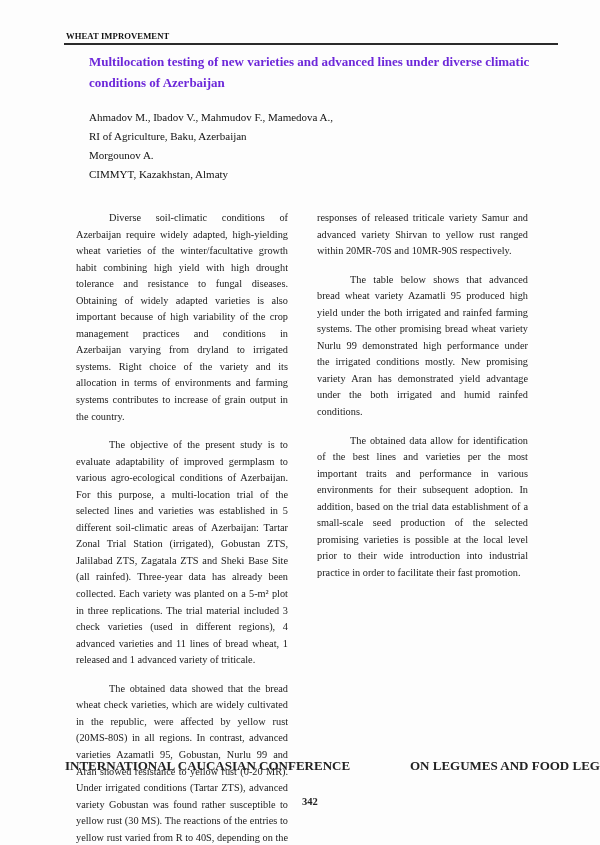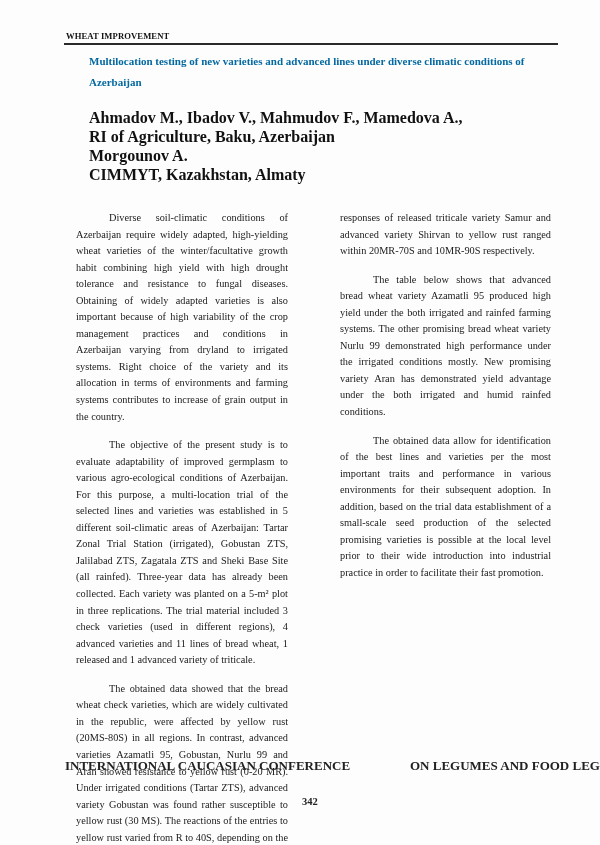--- a/index.html
+++ b/index.html
@@ -30,45 +30,45 @@
       top: 43px;
       width: 494px;
       height: 2px;
       background: #2a2a2a;
     }
     .title {
       position: absolute;
       left: 89px;
       top: 51px;
       width: 480px;
-      font-size: 11px;
+      font-size: 13px;
       font-weight: bold;
       line-height: 21px;
-      color: #0369a1;
+      color: #6d28d9;
     }
     .authors {
       position: absolute;
       left: 89px;
       top: 108px;
-      font-size: 16px;
-      font-weight: bold;
+      font-size: 11px;
+      font-weight: normal;
       line-height: 19px;
       color: #111;
     }
     .authors div { white-space: nowrap; }
     .col {
       position: absolute;
       top: 198px;
       font-size: 10.3px;
       line-height: 16.55px;
       text-align: justify;
       color: #1a1a1a;
     }
     .col-left { left: 64px; width: 236px; }
-    .col-right { left: 328px; width: 235px; }
+    .col-right { left: 305px; width: 235px; }
     .col p {
       margin: 12px;
       text-indent: 33px;
     }
     .footer {
       position: absolute;
       top: 758px;
       font-size: 13px;
       font-weight: bold;
       color: #222;

